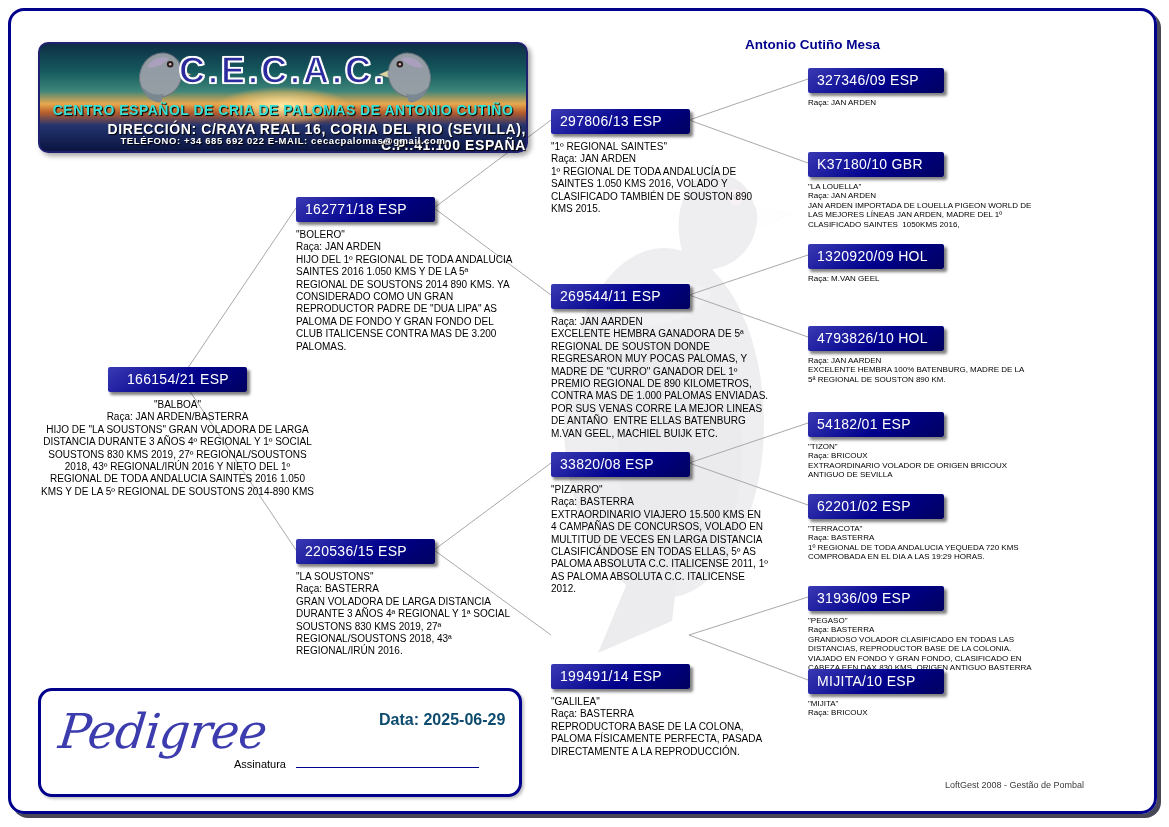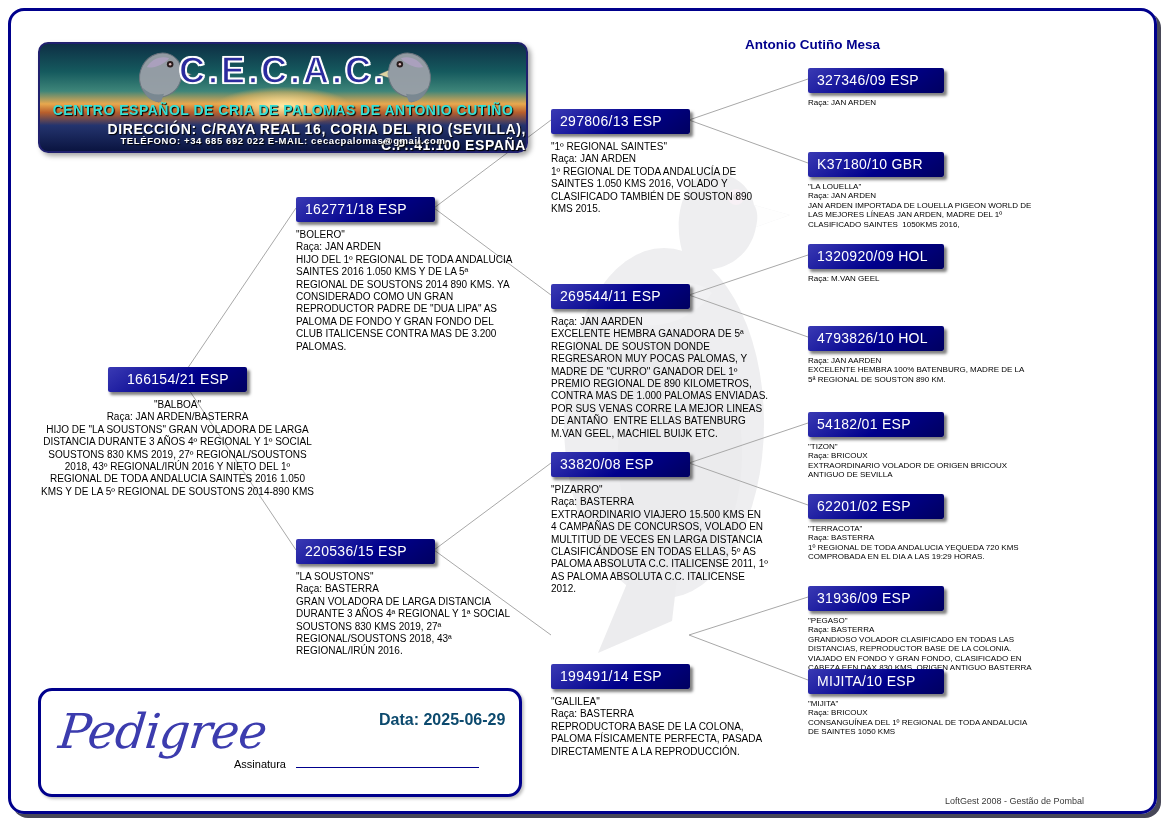--- a/index.html
+++ b/index.html
@@ -56,21 +56,21 @@
            border:3px solid #00008c;border-radius:14px;background:#fff;
            box-shadow:2px 2px 3px rgba(0,0,0,0.25);}
   .pedigree-logo{position:absolute;left:18px;top:12px;
            font-family:"DejaVu Serif",serif;font-style:italic;font-size:48px;
            color:#3c3cae;transform:skewX(-6deg);letter-spacing:-1px;}
   .date-label{position:absolute;left:338px;top:20px;font-size:16px;font-weight:bold;color:#0c4a6e;}
   .sig-row{position:absolute;left:193px;top:66px;font-size:11px;color:#000;}
   .sig-line{display:inline-block;width:183px;border-bottom:1.5px solid #00008c;
            margin-left:10px;vertical-align:baseline;height:10px;}
 
-  .credit{position:absolute;left:945px;top:796px;font-size:9px;color:#3a3a3a;z-index:4;}
+  .credit{position:absolute;left:945px;top:780px;font-size:9px;color:#3a3a3a;z-index:4;}
 </style>
 </head>
 <body>
 
 <div class="page">
 
   <div class="frame"></div>
 
   <div class="logo">
     <svg class="phead left" viewBox="0 0 60 55">
@@ -252,21 +252,20 @@
       <div class="prace">Raça: BASTERRA</div>
       <div class="pdesc">GRANDIOSO VOLADOR CLASIFICADO EN TODAS LAS DISTANCIAS, REPRODUCTOR BASE DE LA COLONIA. VIAJADO EN FONDO Y GRAN FONDO, CLASIFICADO EN CABEZA EEN DAX 830 KMS, ORIGEN ANTIGUO BASTERRA</div>
     </div>
   </div>
 
   <div class="node g4" style="left:808px;top:669px;width:225px;">
     <div class="ring">MIJITA/10 ESP</div>
     <div class="info">
       <div class="pname">"MIJITA"</div>
       <div class="prace">Raça: BRICOUX</div>
-      <div class="pdesc">CONSANGUÍNEA DEL 1º REGIONAL DE TODA ANDALUCIA DE SAINTES 1050 KMS</div>
     </div>
   </div>
 
   <div class="sig-box">
     <div class="pedigree-logo">Pedigree</div>
     <div class="date-label">Data: 2025-06-29</div>
     <div class="sig-row">
       <span>Assinatura</span><span class="sig-line"></span>
     </div>
   </div>

